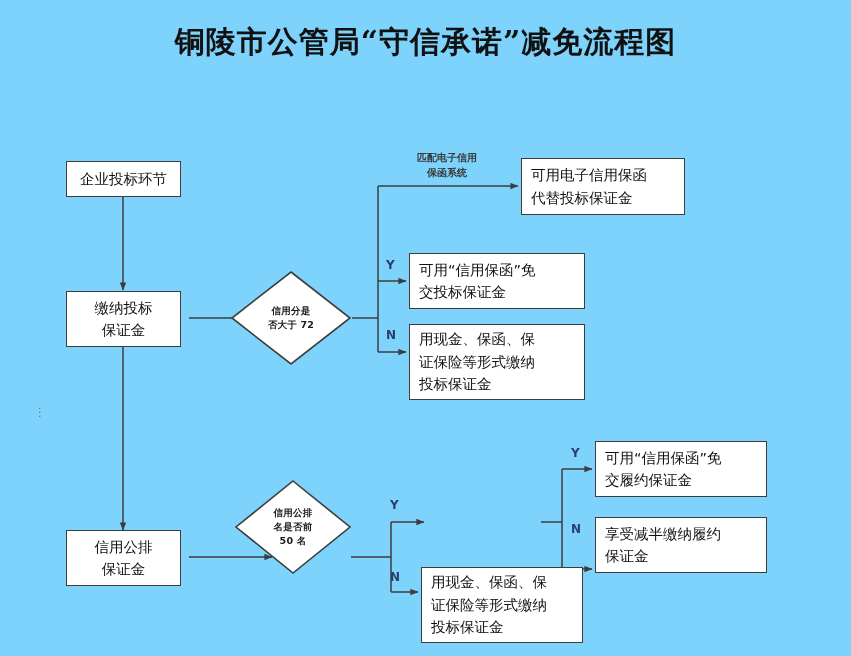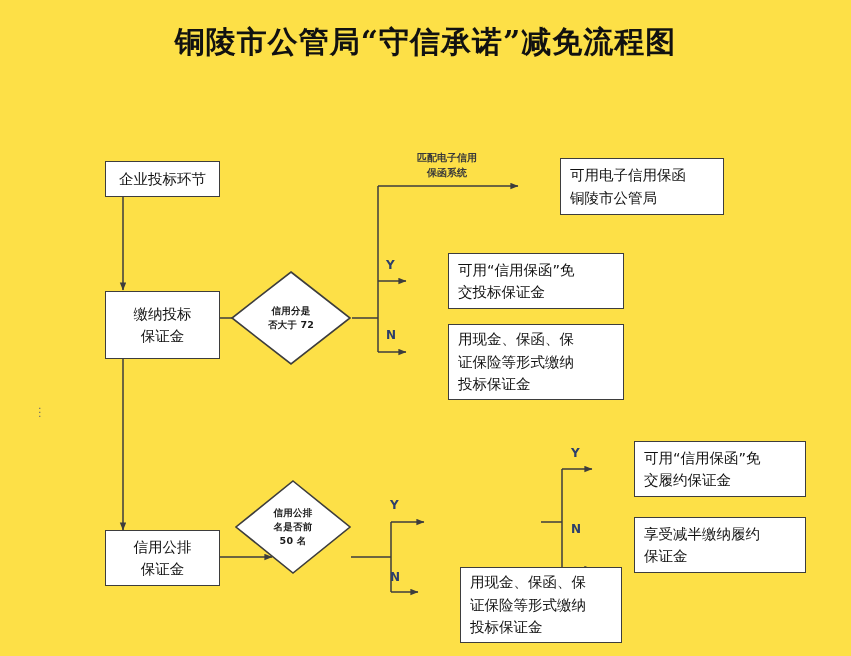--- a/index.html
+++ b/index.html
@@ -11,21 +11,21 @@
     width: 851px;
     height: 656px;
     font-family: "DejaVu Sans", "Liberation Sans", sans-serif;
     color: #1a1a1a;
     overflow: hidden;
   }
   #page {
     position: relative;
     width: 851px;
     height: 656px;
-    background: #fde047;
+    background: #7dd3fc;
   }
 
   
   .title {
     position: absolute;
     left: 0;
     top: 22px;
     width: 851px;
     text-align: center;
     font-family: "DejaVu Serif", "Liberation Serif", serif;
@@ -51,21 +51,20 @@
     position: absolute;
     box-sizing: border-box;
     border: 1.4px solid #3d3d3d;
     background: #ffffff;
     display: flex;
     align-items: center;
     font-size: 14.5px;
     line-height: 1.55;
     color: #111111;
     padding: 4px 9px;
-    margin-left: 39px;
   }
   .box.center {
     justify-content: center;
     text-align: center;
   }
   .box.left {
     justify-content: flex-start;
     text-align: left;
   }
   .box .txt { display: block; }
@@ -174,39 +173,39 @@
   <div class="vdots" style="left:38px; top:404px;">
     <span>.</span>
       <span>.</span>
       <span>.</span>
   </div>
 
   <div class="box center" style="left:66px; top:161px; width:115px; height:36px;">
     <span class="txt">企业投标环节</span>
   </div>
 
-  <div class="box center" style="left:66px; top:291px; width:115px; height:68px;">
+  <div class="box center" style="left:66px; top:291px; width:115px; height:56px;">
     <span class="txt" style="white-space:pre-line;">缴纳投标
 保证金</span>
   </div>
 
   <div class="diamond" style="left:230px; top:270px; width:122px; height:96px;">
     <svg class="shape" viewBox="0 0 122 96" preserveAspectRatio="none">
       <polygon points="61,2 120,48 61,94 2,48" fill="#ffffff" stroke="#3d3d3d" stroke-width="1.6"></polygon>
     </svg>
     <span class="dlabel">信用分是
 否大于 72</span>
   </div>
 
   <div class="edge-label cn" style="left:399px; top:150px; width:96px;">匹配电子信用
 保函系统</div>
 
   <div class="box left" style="left:521px; top:158px; width:164px; height:57px;">
     <span class="txt" style="white-space:pre-line;">可用电子信用保函
-铜陵市公管局</span>
+代替投标保证金</span>
   </div>
 
   <div class="edge-label" style="left:386px; top:258px;">Y</div>
 
   <div class="box left" style="left:409px; top:253px; width:176px; height:56px;">
     <span class="txt" style="white-space:pre-line;">可用“信用保函”免
 交投标保证金</span>
   </div>
 
   <div class="edge-label" style="left:386px; top:328px;">N</div>

